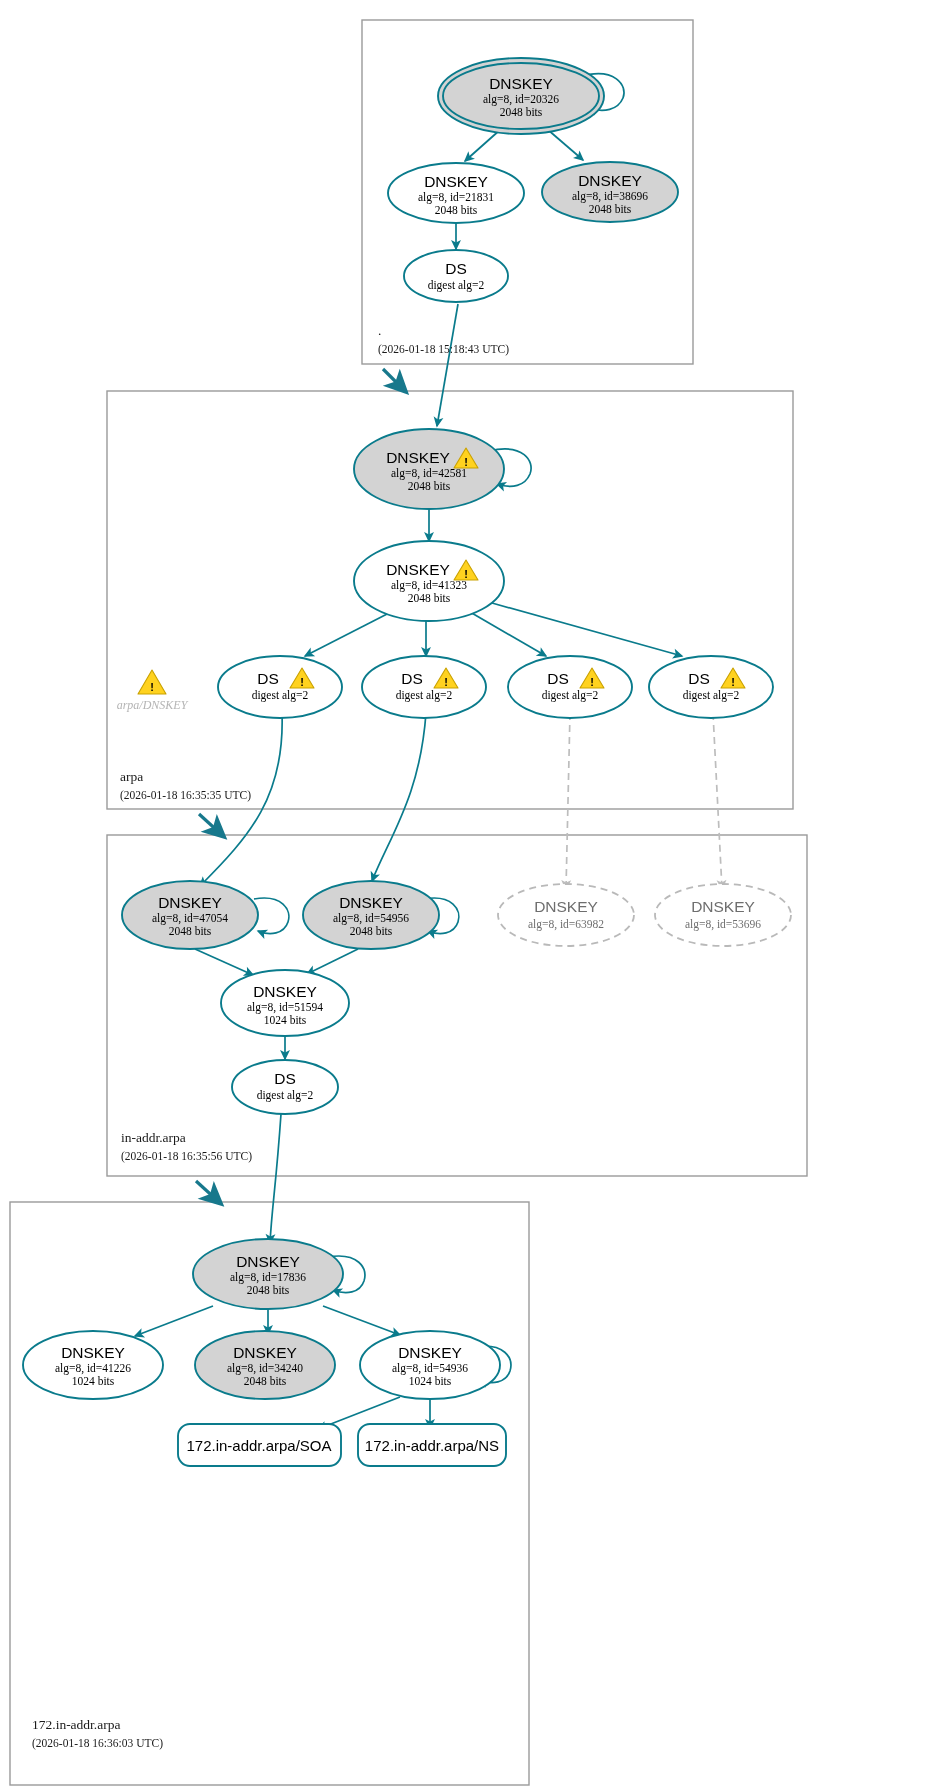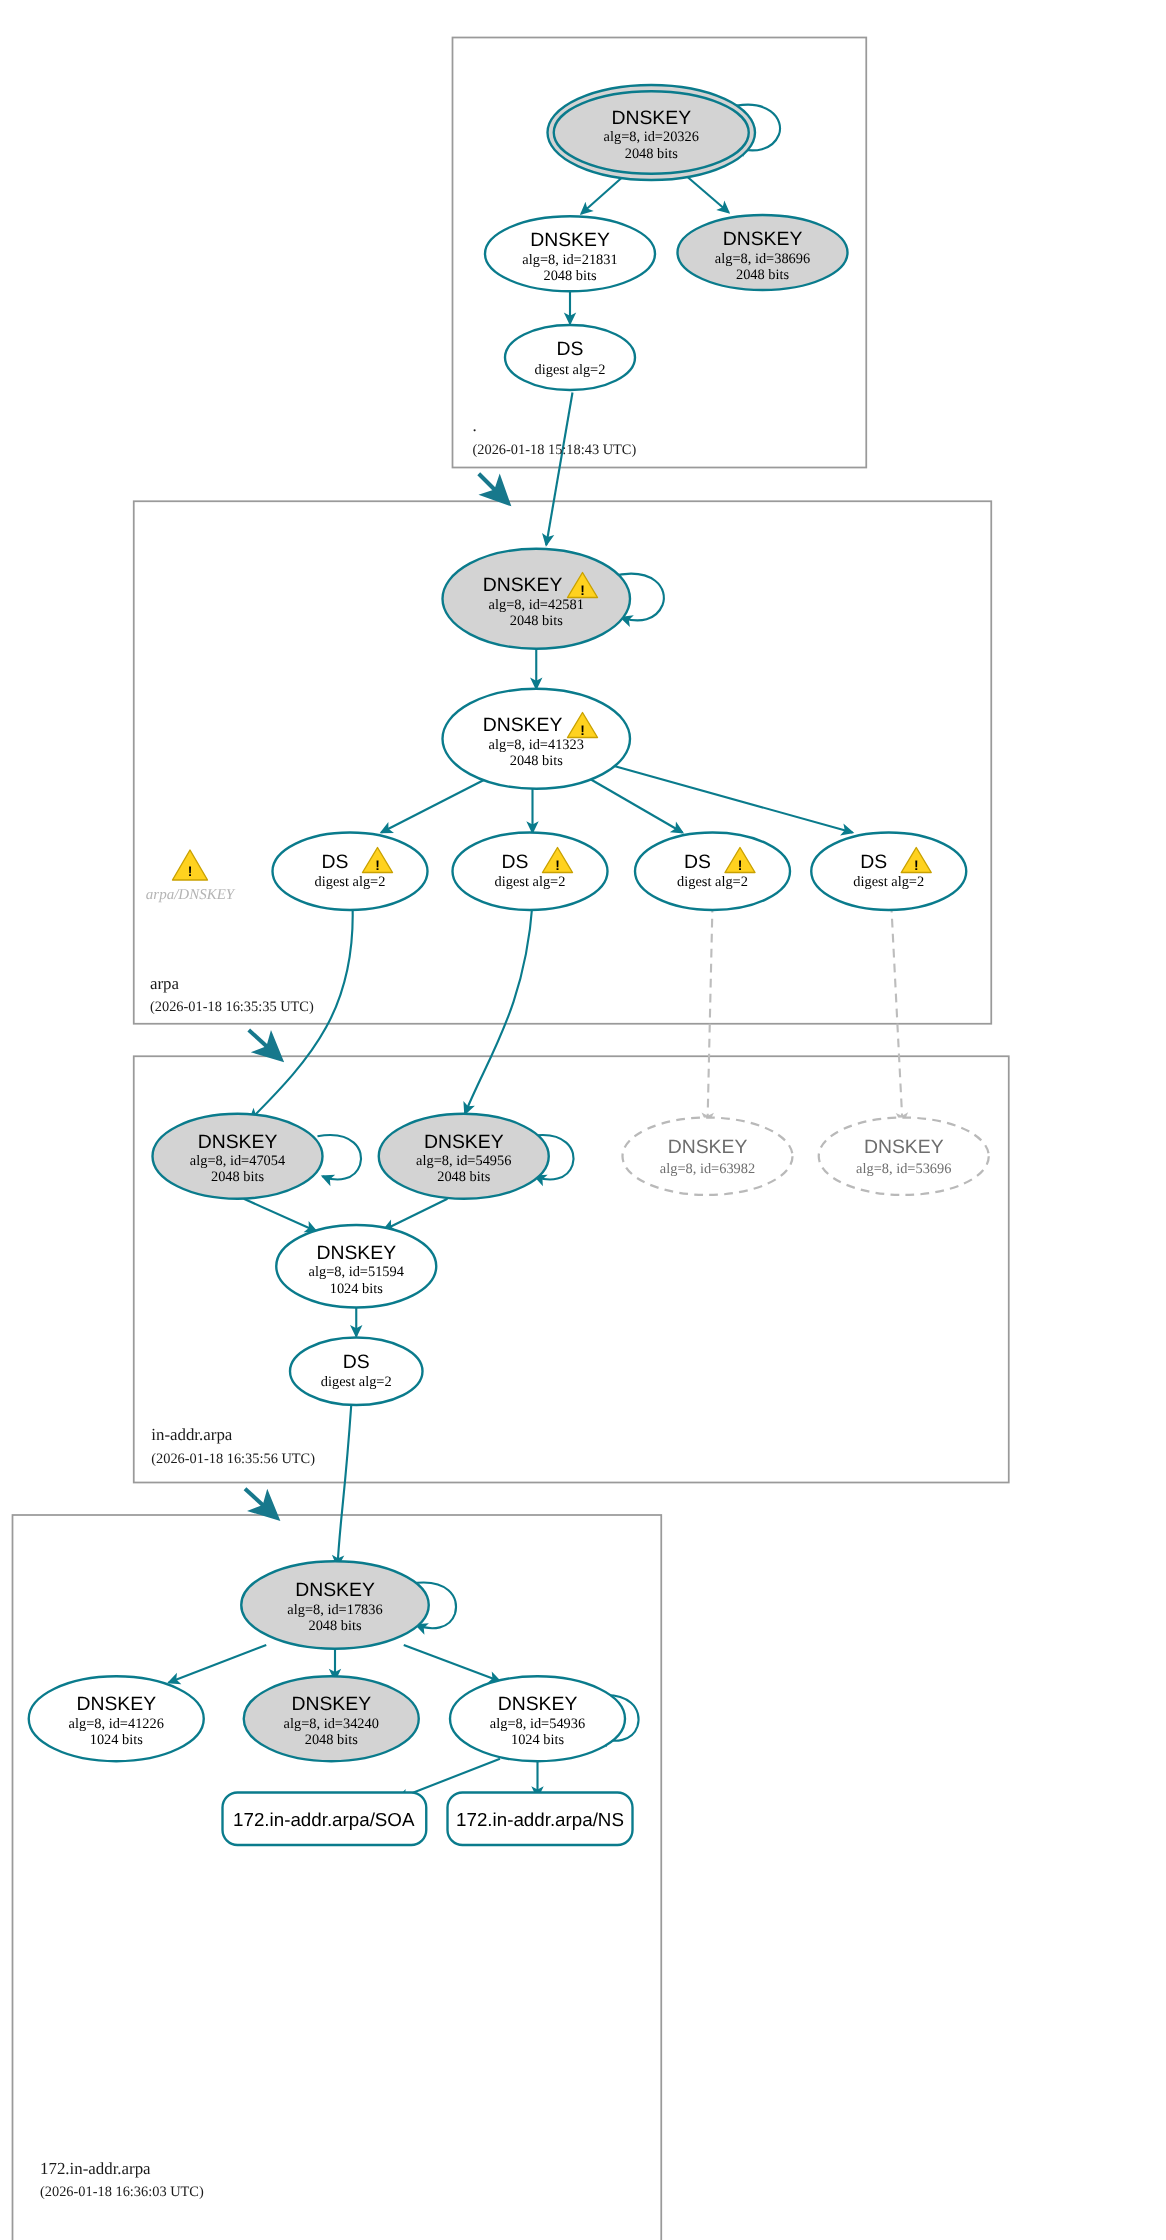--- a/index.html
+++ b/index.html
@@ -10,21 +10,21 @@
   }
   body {
     font-family: "Liberation Sans", sans-serif;
     width: 933px;
     height: 1792px;
     position: relative;
     overflow: hidden;
   }
   #stage {
     position: absolute;
-    left: 0; top: 16px;
+    left: 0; top: 6px;
     width: 933px;
     height: 1533px;
   }
   svg#graph {
     position: absolute;
     left: 0; top: 0;
     width: 933px;
     height: 1792px;
   }
   .zone-box {

